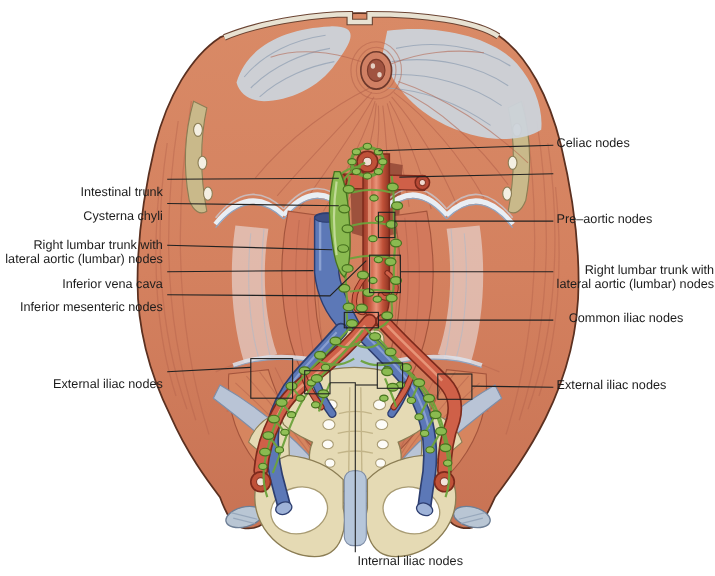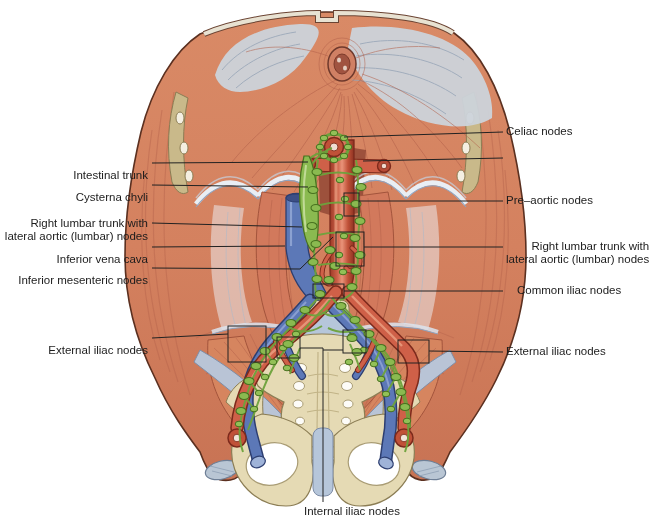--- a/index.html
+++ b/index.html
@@ -427,15 +427,15 @@
 
 <div class="lbl right" style="left:506px;top:125px">Celiac nodes</div>
 <div class="lbl right" style="left:506px;top:194px">Pre–aortic nodes</div>
 <div class="lbl right" style="left:506px;top:240px">
   <div>Right lumbar trunk with</div>
   <div>lateral aortic (lumbar) nodes</div>
 </div>
 <div class="lbl right" style="left:517px;top:284px">Common iliac nodes</div>
 <div class="lbl right" style="left:506px;top:345px">External iliac nodes</div>
 
-<div class="lbl" style="left:304px;top:505px">Internal iliac nodes</div>
+<div class="lbl" style="left:325px;top:505px">Internal iliac nodes</div>
 
 </div>
 
 </body></html>

